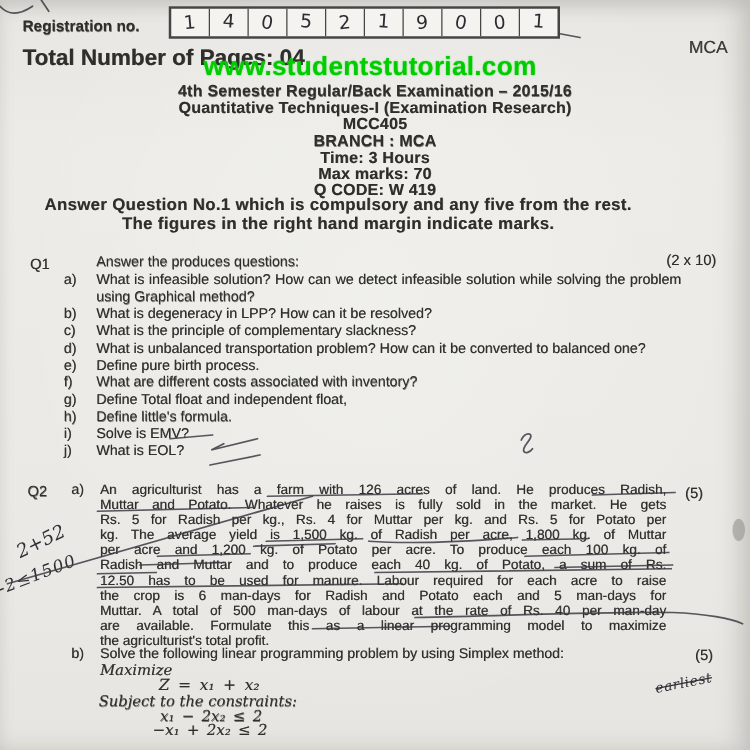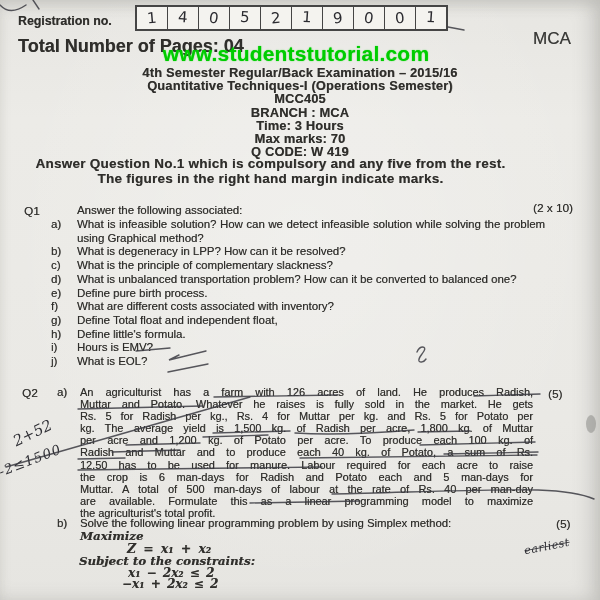--- a/index.html
+++ b/index.html
@@ -18,21 +18,21 @@
   
   #reg-label{left:18px;top:14px;font-size:12.3px;}
   #regbox{left:135px;top:5px;display:flex;border:2px solid #454545;background:#f4f3ef;}
   .regcell{width:30px;height:22px;border-right:1.4px solid #454545;display:flex;align-items:center;justify-content:center;}
   .regcell:last-child{border-right:none;}
   .digit{font-family:"DejaVu Sans",sans-serif;font-size:15px;color:#2b2b30;}
   .regcell:nth-child(odd) .digit{transform:rotate(-5deg);}
   .regcell:nth-child(even) .digit{transform:rotate(4deg) translateY(-1px);}
   .regcell:nth-child(3) .digit,.regcell:nth-child(8) .digit{transform:rotate(9deg);}
   #total-pages{left:18px;top:36px;font-size:18px;}
-  #corner-branch{left:533px;top:29px;font-size:17px;color:#3a3a38;}
+  #corner-branch{left:551px;top:29px;font-size:14px;color:#3a3a38;}
   
   #watermark{left:0;top:42px;width:592px;text-align:center;font-size:21px;font-weight:bold;
     letter-spacing:.2px;text-shadow:0 0 1.2px rgba(0,220,0,.8);}
   
   #hdr{left:0;top:66px;width:600px;text-align:center;font-size:12.8px;line-height:13.2px;letter-spacing:.2px;}
   #instr{left:0;top:157px;width:541px;text-align:center;font-size:13.4px;line-height:14.5px;letter-spacing:.3px;}
   
   #q1-num{left:24px;top:204px;font-size:11.8px;}
   #q1-marks{left:533px;top:201px;font-size:11.8px;}
   #q1-intro{left:77px;top:204px;font-size:11.4px;}
@@ -43,21 +43,21 @@
   
   #q2-num{left:22px;top:386px;font-size:11.8px;}
   #q2a-ltr{left:57px;top:386px;font-size:11.4px;}
   #q2a-marks{left:548px;top:387px;font-size:11.8px;}
   #q2a{left:80px;top:386px;width:453px;font-size:10.9px;}
   .jl{white-space:nowrap;text-align:justify;text-align-last:justify;height:12.1px;line-height:12.1px;overflow:visible;}
   #q2a .jl:last-child{text-align-last:left;}
   #q2b-ltr{left:57px;top:517px;font-size:11.4px;}
   #q2b-text{left:80px;top:517px;width:460px;font-size:11.3px;}
   #q2b-marks{left:556px;top:517px;font-size:11.8px;}
-  .math{font-family:"DejaVu Serif",serif;font-style:italic;color:#302f2c;font-weight:bold;}
+  .math{font-family:"DejaVu Serif",serif;font-style:italic;color:#302f2c;}
   #maximize{left:80px;top:529px;font-size:11.8px;}
   #objective{left:127px;top:541px;font-size:12.3px;word-spacing:3px;}
   #subject{left:79px;top:554px;font-size:11.8px;}
   #con1{left:128px;top:566px;font-size:12px;word-spacing:2px;}
   #con2{left:122px;top:577px;font-size:12px;word-spacing:2px;}
   
   .hw{font-family:"DejaVu Serif",serif;font-style:italic;color:#2e2e34;}
   #note-top{left:12px;top:424px;font-size:15px;transform:rotate(-26deg);}
   #note-bottom{left:-3px;top:452px;font-size:13.5px;transform:rotate(-21deg);letter-spacing:1px;}
   #scribble{left:524px;top:540px;font-size:11px;transform:rotate(-11deg);text-decoration:line-through;letter-spacing:.5px;}
@@ -101,35 +101,35 @@
         <span class="digit">1</span>
       </span>
   </div>
   <div class="abs ink b" id="total-pages">Total Number of Pages: 04</div>
   <div class="abs ink" id="corner-branch">MCA</div>
 
   <div class="abs" id="watermark" style="color: rgb(0, 204, 0);">www.studentstutorial.com</div>
 
   <div class="abs ink b" id="hdr">
     <div>4th Semester Regular/Back Examination – 2015/16</div>
-    <div>Quantitative Techniques-I (Operations Semester)</div>
+    <div>Quantitative Techniques-I (Examination Research)</div>
     <div>MCC405</div>
     <div>BRANCH : MCA</div>
     <div>Time: 3 Hours</div>
     <div>Max marks: 70</div>
     <div>Q CODE: W 419</div>
   </div>
   <div class="abs ink b" id="instr">
     <div>Answer Question No.1 which is compulsory and any five from the rest.</div>
     <div>The figures in the right hand margin indicate marks.</div>
   </div>
 
   <div class="abs ink" id="q1-num">Q1</div>
   <div class="abs ink" id="q1-marks">(2 x 10)</div>
-  <div class="abs ink" id="q1-intro">Answer the following associated:</div>
+  <div class="abs ink" id="q1-intro">Answer the produces questions:</div>
   <div class="abs ink" id="q1items">
     <div class="row">
         <span class="ltr">a)</span>
         <span class="itx">What is infeasible solution? How can we detect infeasible solution while solving the problem using Graphical method?</span>
       </div>
     <div class="row">
         <span class="ltr">b)</span>
         <span class="itx">What is degeneracy in LPP? How can it be resolved?</span>
       </div>
     <div class="row">
@@ -151,21 +151,21 @@
     <div class="row">
         <span class="ltr">g)</span>
         <span class="itx">Define Total float and independent float,</span>
       </div>
     <div class="row">
         <span class="ltr">h)</span>
         <span class="itx">Define little's formula.</span>
       </div>
     <div class="row">
         <span class="ltr">i)</span>
-        <span class="itx">Hours is EMV?</span>
+        <span class="itx">Solve is EMV?</span>
       </div>
     <div class="row">
         <span class="ltr">j)</span>
         <span class="itx">What is EOL?</span>
       </div>
   </div>
 
   <div class="abs ink" id="q2-num">Q2</div>
   <div class="abs ink" id="q2a-ltr">a)</div>
   <div class="abs ink" id="q2a-marks">(5)</div>

